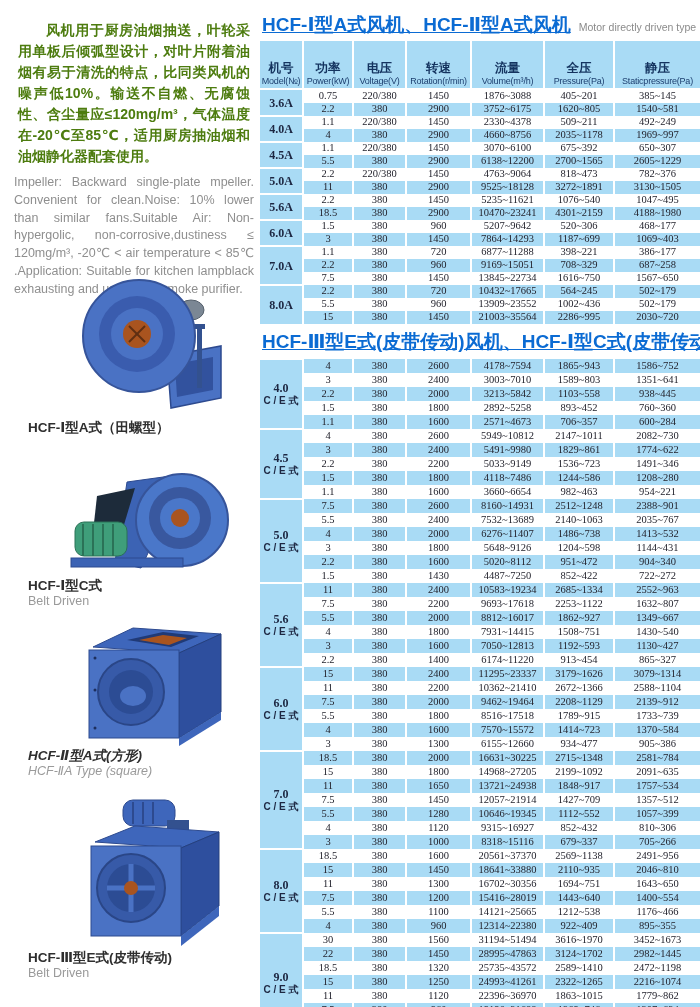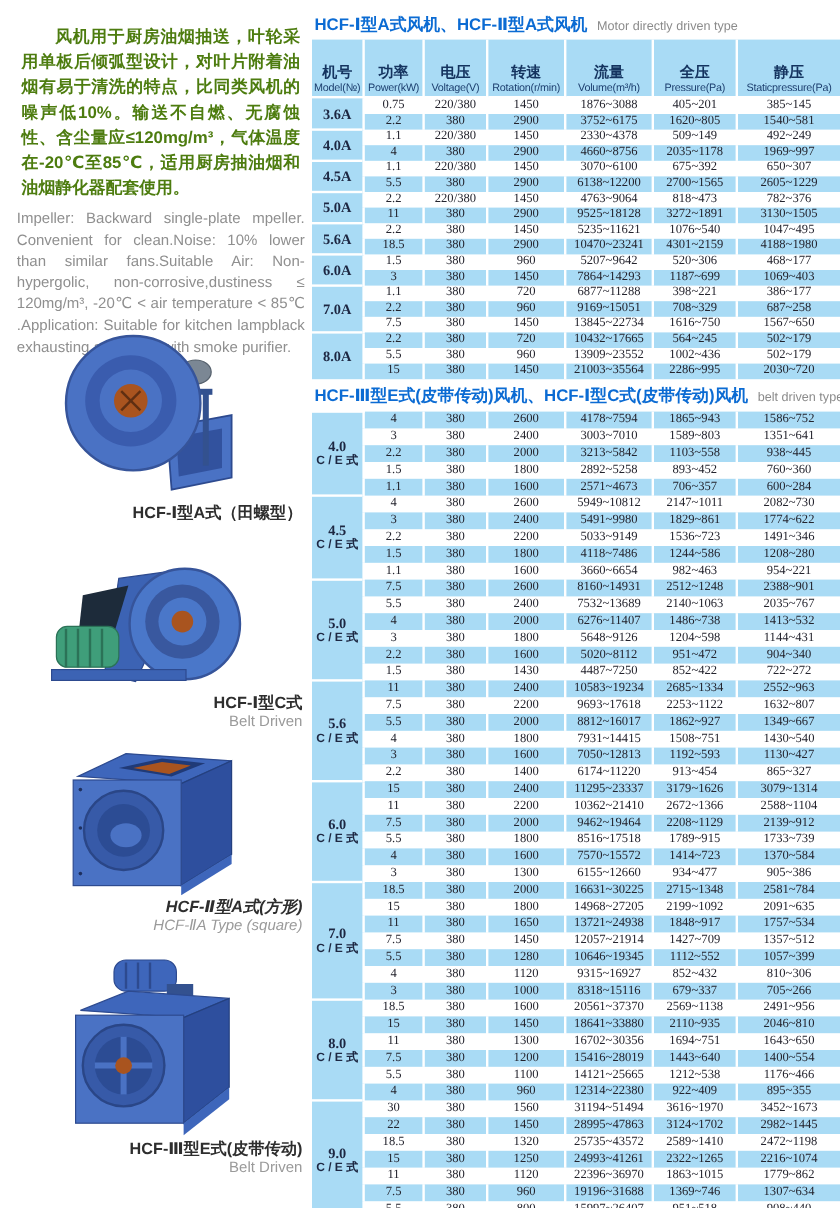--- a/index.html
+++ b/index.html
@@ -12,28 +12,28 @@
   .left-col{position:absolute;left:14px;top:16px;width:240px;}
   .intro-cn{
     font-size:14px;font-weight:bold;color:#4d7c0f;line-height:1.5;
     text-align:justify;text-indent:2em;margin:4px;
   }
   .intro-en{
     font-size:12.5px;color:#8f8f8f;line-height:1.42;text-align:justify;
     margin:7px 0 0 0;
   }
   .products{position:absolute;left:0;top:0;width:252px;}
-  .product{position:absolute;width:252px;text-align:right;}
+  .product{position:absolute;width:252px;text-align:left;padding-left:28px;}
   .product svg{display:block;margin:0 auto;}
   .cap-cn{font-size:13.5px;font-weight:bold;color:#2e2e2e;line-height:1.15;margin-top:2px;}
   .cap-en{font-size:12.5px;color:#9a9a9a;line-height:1.15;}
   
   .tables{position:absolute;left:260px;top:12px;width:440px;}
   .table-title{display:flex;align-items:baseline;gap:8px;margin:0 0 3px 2px;white-space:nowrap;}
-  .title-cn{font-size:14px;font-weight:bold;color:var(--title-blue,#0b6bd3);}
+  .title-cn{font-size:19px;font-weight:bold;color:var(--title-blue,#0b6bd3);text-decoration:underline;}
   .title-en{font-size:10.5px;color:#8b8b8b;}
   table{border-collapse:collapse;table-layout:fixed;width:440px;}
   col.c-model{width:43px;}  col.c-power{width:50px;}
   col.c-volt{width:53px;}   col.c-rot{width:65px;}
   col.c-vol{width:73px;}    col.c-press{width:70px;} col.c-stat{width:86px;}
   th{
     background:var(--stripe,#a9dbf5);padding:1px 0 2px 0;vertical-align:middle;
     border-right:2px solid #fff;border-bottom:2px solid #fff;font-weight:normal;
   }
   th:last-child{border-right:none;}
@@ -217,21 +217,21 @@
           <td>1540~581</td>
         </tr>
         <tr>
           <td rowspan="2" class="model-cell">
             <div>4.0A</div>
           </td>
           <td>1.1</td>
           <td>220/380</td>
           <td>1450</td>
           <td>2330~4378</td>
-          <td>509~149</td>
+          <td>509~211</td>
           <td>492~249</td>
         </tr>
         <tr class="stripe">
           <td>4</td>
           <td>380</td>
           <td>2900</td>
           <td>4660~8756</td>
           <td>2035~1178</td>
           <td>1969~997</td>
         </tr>

